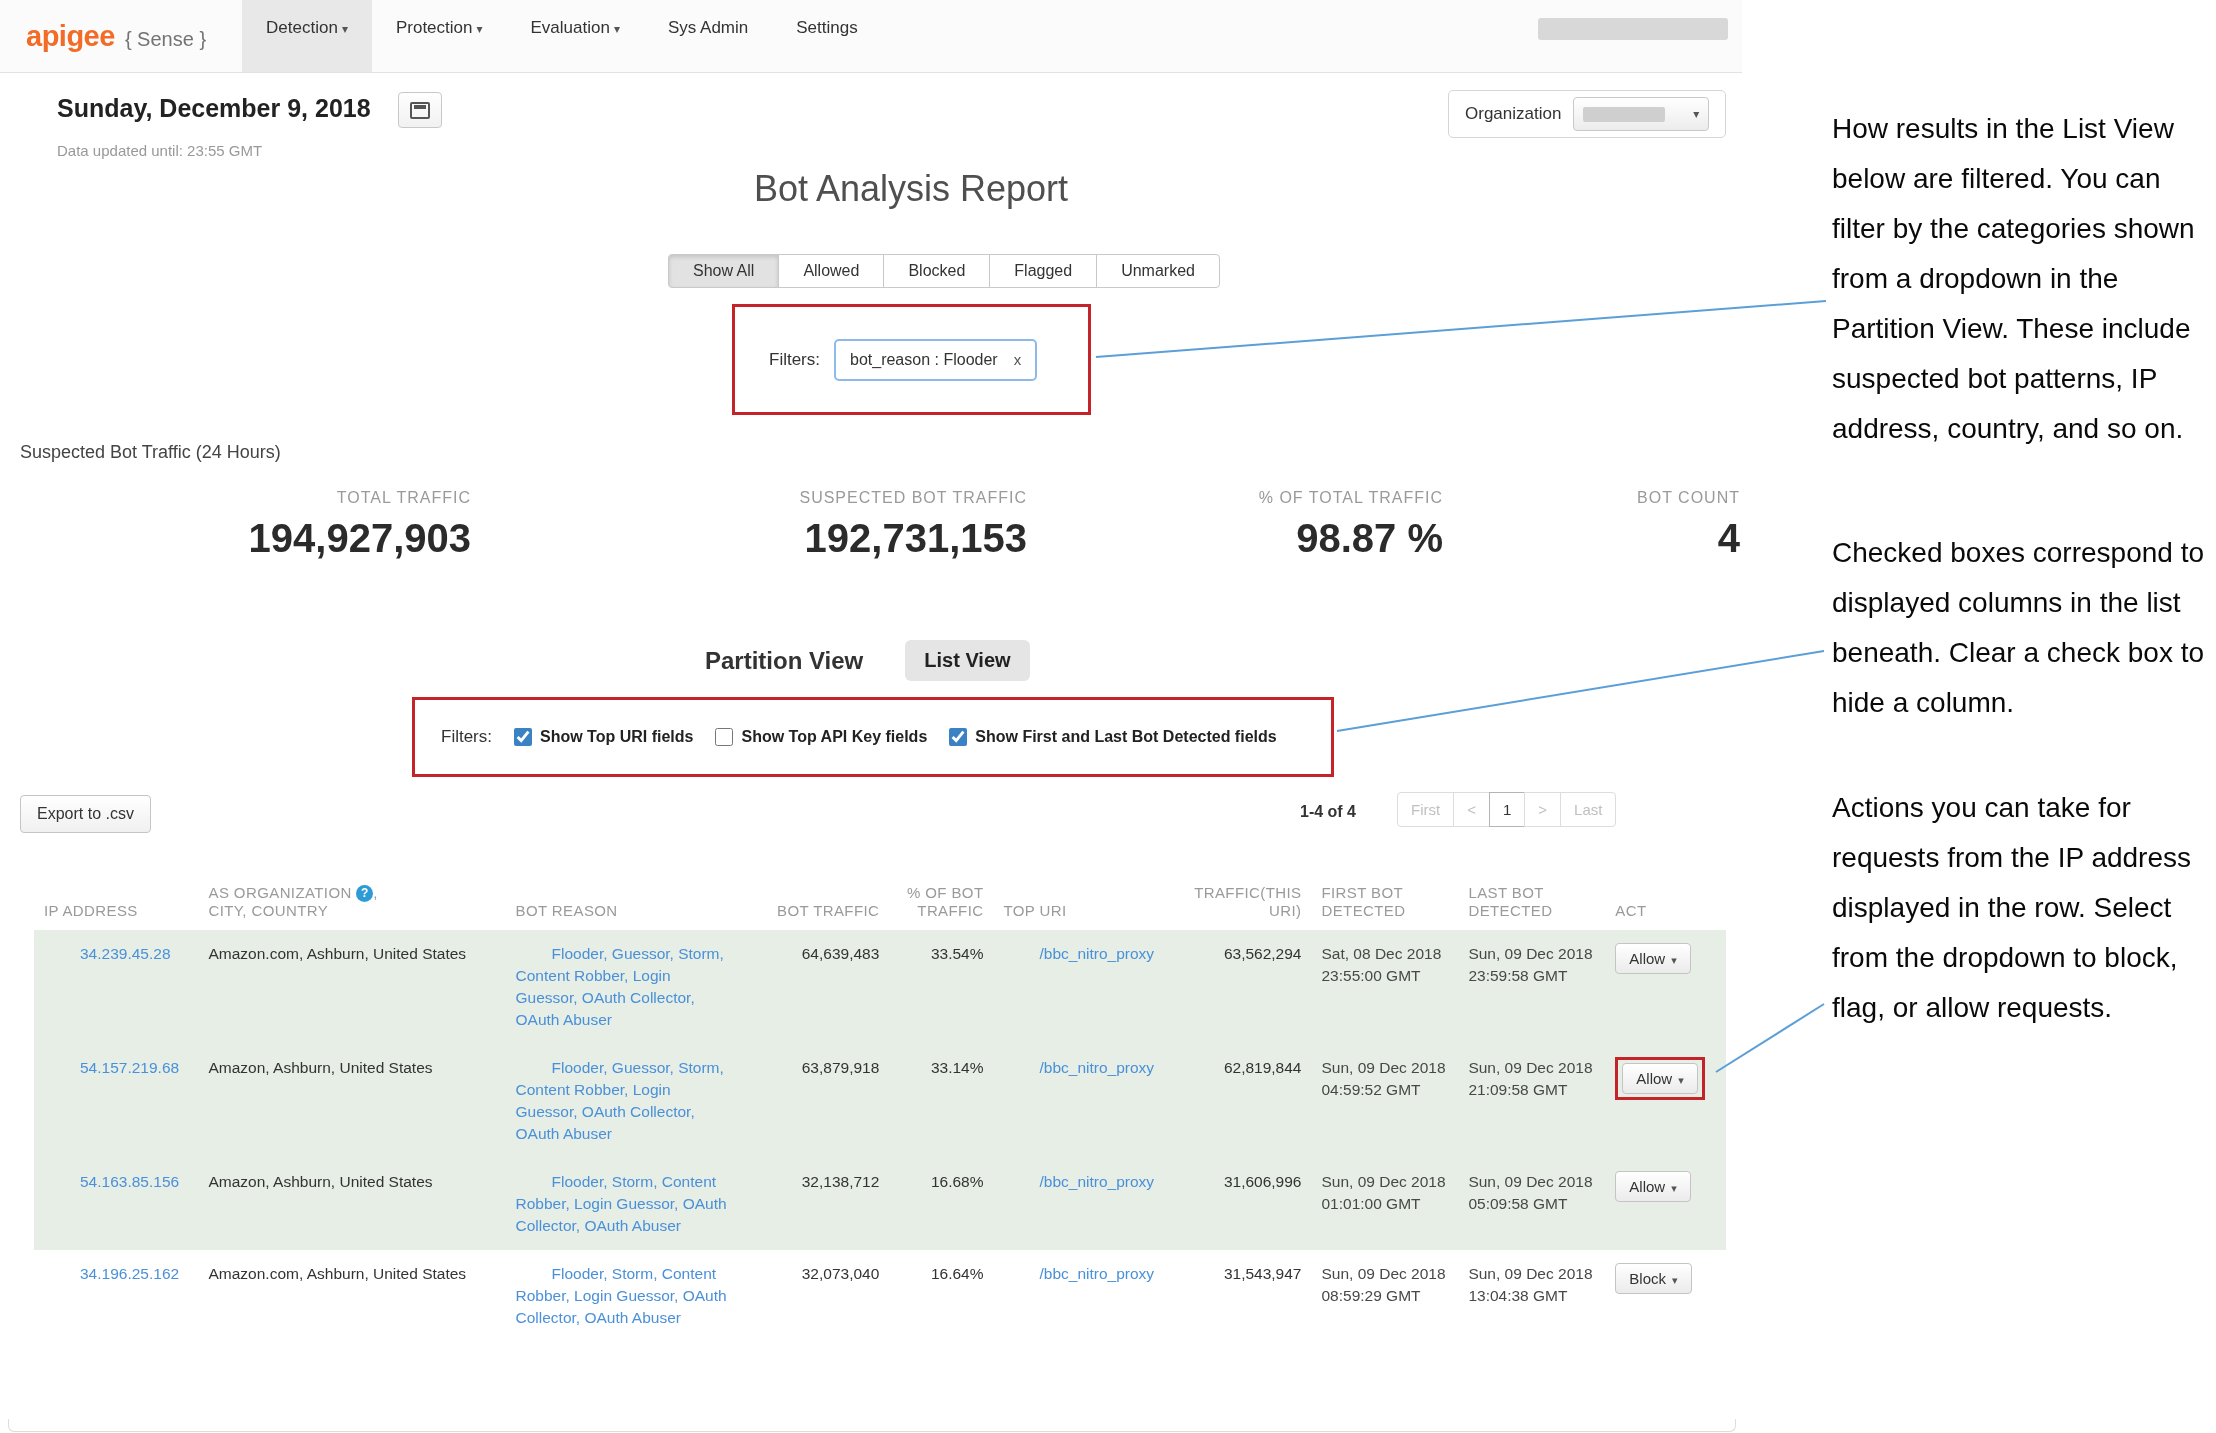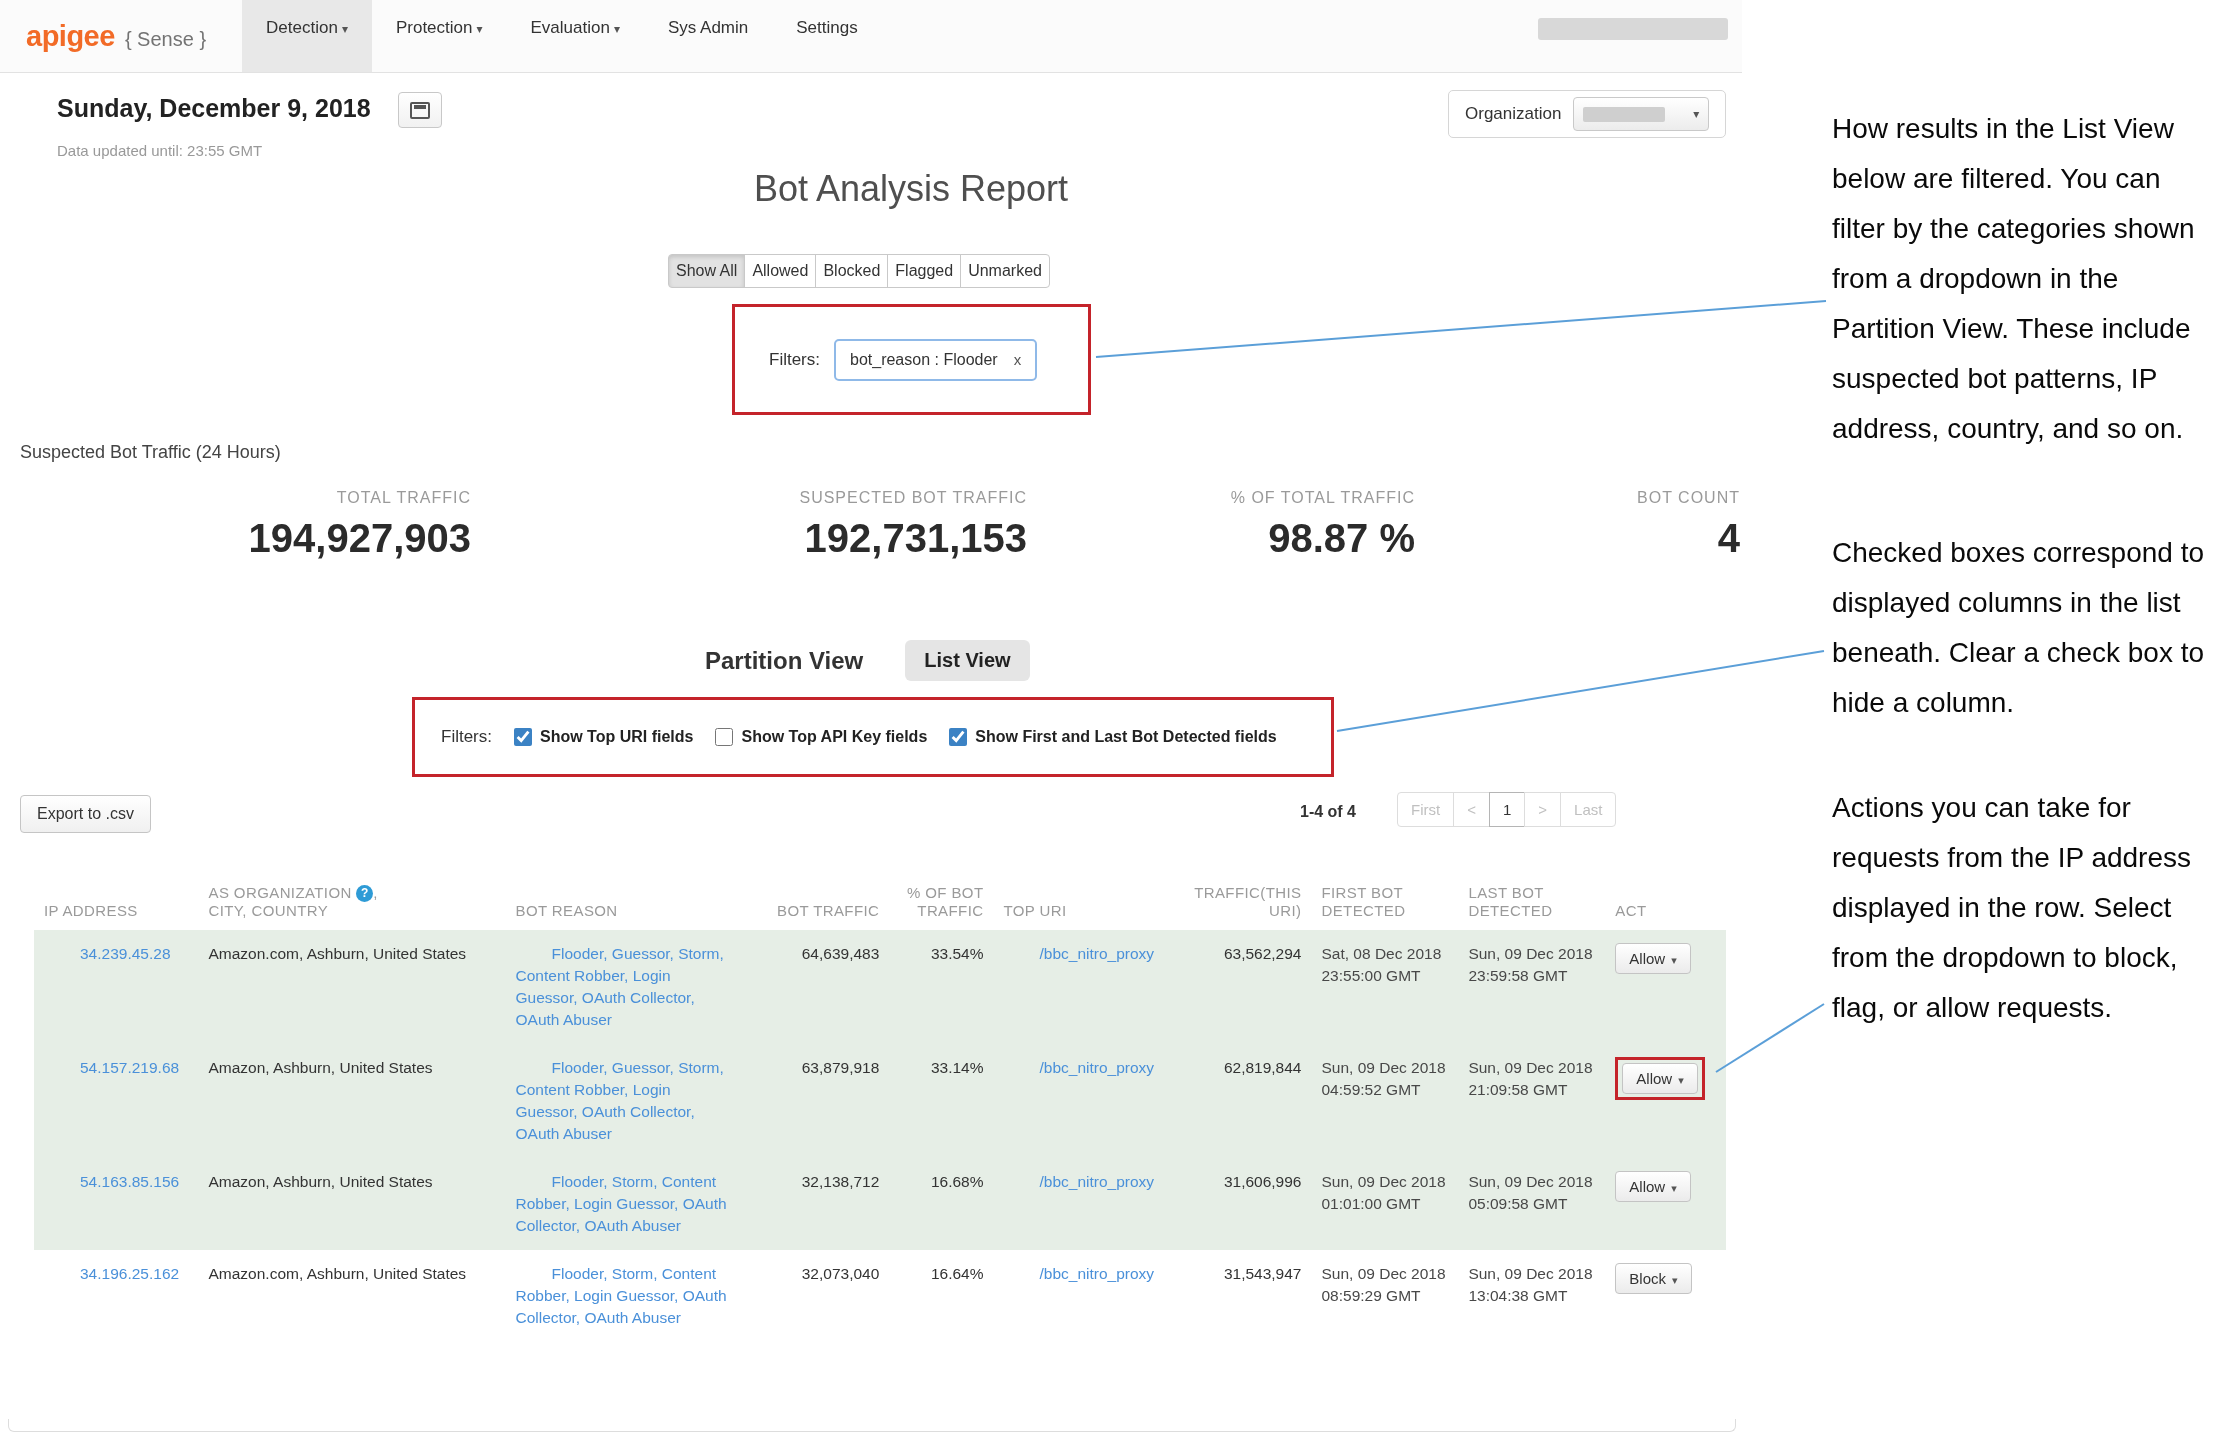--- a/index.html
+++ b/index.html
@@ -49,21 +49,21 @@
     margin-left: 12px; width: 136px; height: 34px; border: 1px solid #c9c9c9; border-radius: 4px;
     background: linear-gradient(#ffffff,#ececec); display: flex; align-items: center;
     justify-content: space-between; padding: 0 9px; cursor: pointer;
   }
   .org-blur { width: 82px; height: 15px; background: #cfcfcf; border-radius: 2px; }
 
   
   .report-title { position: absolute; left: 0; top: 168px; width: 1822px; text-align: center; font-size: 36px; color: #4f4f4f; font-weight: 400; }
   .tabs { position: absolute; left: 668px; top: 254px; display: flex; }
   .tab {
-    border: 1px solid #c9c9c9; background: #fff; padding: 7px 7px; font-size: 16px; color: #333;
+    border: 1px solid #c9c9c9; background: #fff; padding: 7px 24px; font-size: 16px; color: #333;
     margin-left: -1px; cursor: pointer; white-space: nowrap;
   }
   .tab:first-child { border-radius: 4px 0 0 4px; margin-left: 0; }
   .tab:last-child { border-radius: 0 4px 4px 0; }
   .tab.active { background: #e2e2e2; box-shadow: inset 0 2px 4px rgba(0,0,0,0.14); }
 
   
   .filters-box1 {
     position: absolute; left: 732px; top: 304px; width: 359px; height: 111px;
     border: 3px solid #c4232a; display: flex; align-items: center; padding-left: 34px; background: #fff;
@@ -75,21 +75,21 @@
   }
   .chip-x { margin-left: 16px; font-size: 15px; color: #555; cursor: pointer; }
 
   
   .section-title { position: absolute; left: 20px; top: 442px; font-size: 18px; color: #444; }
   .stat { position: absolute; text-align: right; }
   .stat-label { font-size: 16px; color: #9a9a9a; letter-spacing: 1px; }
   .stat-value { font-size: 40px; font-weight: bold; color: #2b2b2b; margin-top: 9px; }
   .stat1 { left: 71px;   top: 489px; width: 400px; }
   .stat2 { left: 527px;  top: 489px; width: 500px; }
-  .stat3 { left: 1015px; top: 489px; width: 400px; }
+  .stat3 { left: 1043px; top: 489px; width: 400px; }
   .stat4 { left: 1440px; top: 489px; width: 300px; }
 
   
   .view-toggle { position: absolute; left: 705px; top: 640px; display: flex; align-items: center; gap: 42px; }
   .view-partition { font-size: 24px; font-weight: 600; color: #333; cursor: pointer; }
   .view-list { font-size: 20px; font-weight: 700; color: #222; background: #e5e5e5; border-radius: 6px; padding: 9px 19px; cursor: pointer; }
 
   
   .filters-box2 {
     position: absolute; left: 412px; top: 697px; width: 922px; height: 80px;

